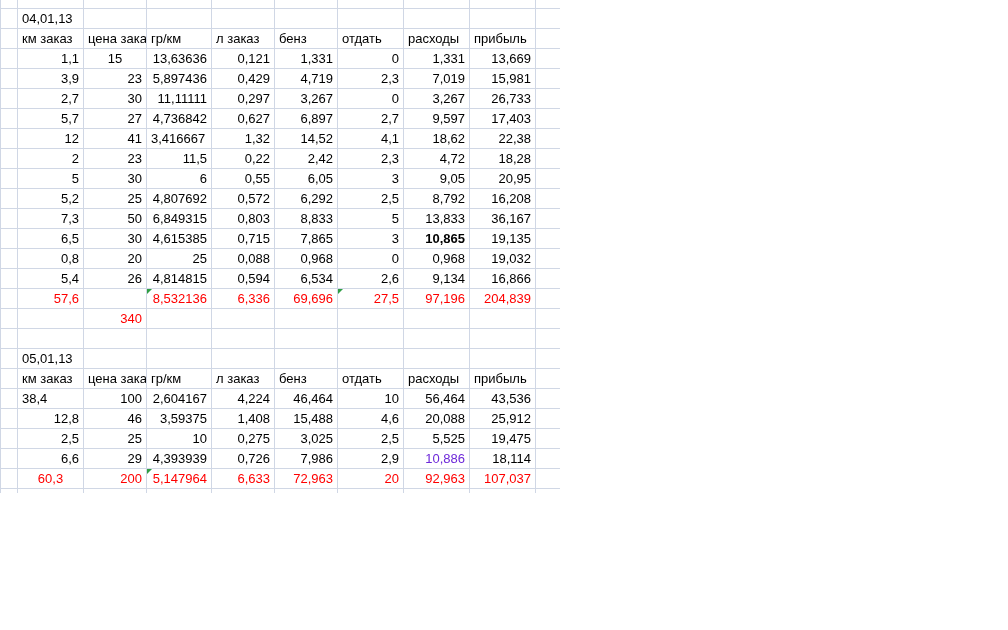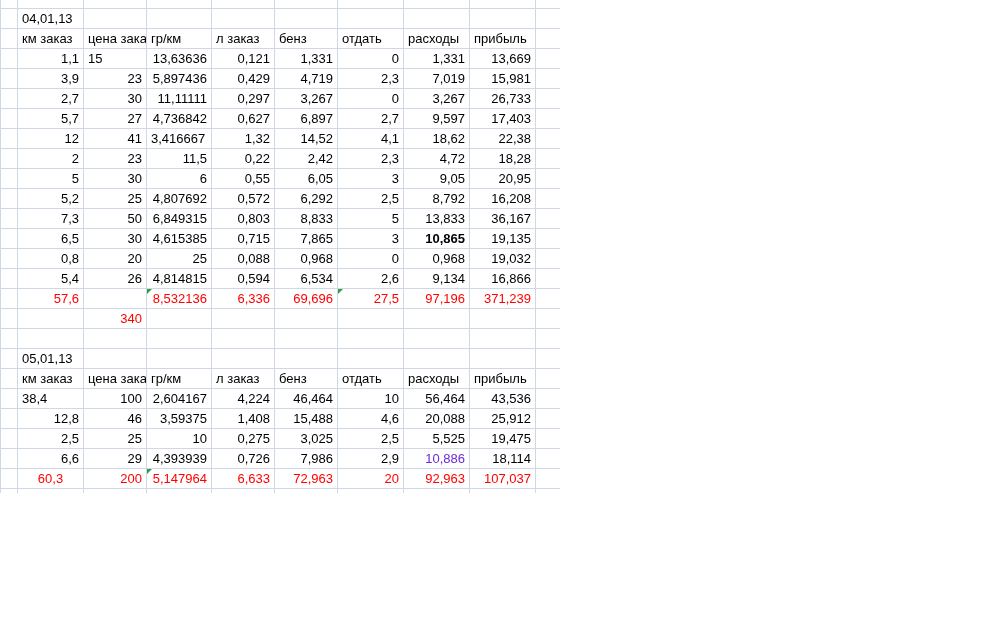--- a/index.html
+++ b/index.html
@@ -73,21 +73,21 @@
     <div class="cell" style="left: 18px; top: 9px; width: 65px; height: 19px; text-align: left; color: rgb(0, 0, 0);">04,01,13</div>
     <div class="cell" style="left: 18px; top: 29px; width: 65px; height: 19px; text-align: left; color: rgb(0, 0, 0);">км заказ</div>
     <div class="cell" style="left: 84px; top: 29px; width: 62px; height: 19px; text-align: left; color: rgb(0, 0, 0);">цена зака</div>
     <div class="cell" style="left: 147px; top: 29px; width: 64px; height: 19px; text-align: left; color: rgb(0, 0, 0);">гр/км</div>
     <div class="cell" style="left: 212px; top: 29px; width: 62px; height: 19px; text-align: left; color: rgb(0, 0, 0);">л заказ</div>
     <div class="cell" style="left: 275px; top: 29px; width: 62px; height: 19px; text-align: left; color: rgb(0, 0, 0);">бенз</div>
     <div class="cell" style="left: 338px; top: 29px; width: 65px; height: 19px; text-align: left; color: rgb(0, 0, 0);">отдать</div>
     <div class="cell" style="left: 404px; top: 29px; width: 65px; height: 19px; text-align: left; color: rgb(0, 0, 0);">расходы</div>
     <div class="cell" style="left: 470px; top: 29px; width: 65px; height: 19px; text-align: left; color: rgb(0, 0, 0);">прибыль</div>
     <div class="cell" style="left: 18px; top: 49px; width: 65px; height: 19px; text-align: right; color: rgb(0, 0, 0);">1,1</div>
-    <div class="cell" style="left: 84px; top: 49px; width: 62px; height: 19px; text-align: left; color: rgb(0, 0, 0);">15</div>
+    <div class="cell" style="left: 84px; top: 49px; width: 62px; height: 19px; text-align: center; color: rgb(0, 0, 0);">15</div>
     <div class="cell" style="left: 147px; top: 49px; width: 64px; height: 19px; text-align: right; color: rgb(0, 0, 0);">13,63636</div>
     <div class="cell" style="left: 212px; top: 49px; width: 62px; height: 19px; text-align: right; color: rgb(0, 0, 0);">0,121</div>
     <div class="cell" style="left: 275px; top: 49px; width: 62px; height: 19px; text-align: right; color: rgb(0, 0, 0);">1,331</div>
     <div class="cell" style="left: 338px; top: 49px; width: 65px; height: 19px; text-align: right; color: rgb(0, 0, 0);">0</div>
     <div class="cell" style="left: 404px; top: 49px; width: 65px; height: 19px; text-align: right; color: rgb(0, 0, 0);">1,331</div>
     <div class="cell" style="left: 470px; top: 49px; width: 65px; height: 19px; text-align: right; color: rgb(0, 0, 0);">13,669</div>
     <div class="cell" style="left: 18px; top: 69px; width: 65px; height: 19px; text-align: right; color: rgb(0, 0, 0);">3,9</div>
     <div class="cell" style="left: 84px; top: 69px; width: 62px; height: 19px; text-align: right; color: rgb(0, 0, 0);">23</div>
     <div class="cell" style="left: 147px; top: 69px; width: 64px; height: 19px; text-align: right; color: rgb(0, 0, 0);">5,897436</div>
     <div class="cell" style="left: 212px; top: 69px; width: 62px; height: 19px; text-align: right; color: rgb(0, 0, 0);">0,429</div>
@@ -175,21 +175,21 @@
     <div class="cell" style="left: 338px; top: 269px; width: 65px; height: 19px; text-align: right; color: rgb(0, 0, 0);">2,6</div>
     <div class="cell" style="left: 404px; top: 269px; width: 65px; height: 19px; text-align: right; color: rgb(0, 0, 0);">9,134</div>
     <div class="cell" style="left: 470px; top: 269px; width: 65px; height: 19px; text-align: right; color: rgb(0, 0, 0);">16,866</div>
     <div class="cell" style="left: 18px; top: 289px; width: 65px; height: 19px; text-align: right; color: rgb(255, 0, 0);">57,6</div>
     <div class="cell" style="left: 84px; top: 289px; width: 62px; height: 19px; text-align: right; color: rgb(255, 0, 0); margin-top: 20px;">340</div>
     <div class="cell" style="left: 147px; top: 289px; width: 64px; height: 19px; text-align: right; color: rgb(255, 0, 0);">8,532136</div>
     <div class="cell" style="left: 212px; top: 289px; width: 62px; height: 19px; text-align: right; color: rgb(255, 0, 0);">6,336</div>
     <div class="cell" style="left: 275px; top: 289px; width: 62px; height: 19px; text-align: right; color: rgb(255, 0, 0);">69,696</div>
     <div class="cell" style="left: 338px; top: 289px; width: 65px; height: 19px; text-align: right; color: rgb(255, 0, 0);">27,5</div>
     <div class="cell" style="left: 404px; top: 289px; width: 65px; height: 19px; text-align: right; color: rgb(255, 0, 0);">97,196</div>
-    <div class="cell" style="left: 470px; top: 289px; width: 65px; height: 19px; text-align: right; color: rgb(255, 0, 0);">371,239</div>
+    <div class="cell" style="left: 470px; top: 289px; width: 65px; height: 19px; text-align: right; color: rgb(255, 0, 0);">204,839</div>
     <div class="flag" style="left: 147px; top: 289px; border-top-color: rgb(47, 158, 68);"></div>
     <div class="flag" style="left: 338px; top: 289px; border-top-color: rgb(47, 158, 68);"></div>
     <div class="cell" style="left: 18px; top: 349px; width: 65px; height: 19px; text-align: left; color: rgb(0, 0, 0);">05,01,13</div>
     <div class="cell" style="left: 18px; top: 369px; width: 65px; height: 19px; text-align: left; color: rgb(0, 0, 0);">км заказ</div>
     <div class="cell" style="left: 84px; top: 369px; width: 62px; height: 19px; text-align: left; color: rgb(0, 0, 0);">цена зака</div>
     <div class="cell" style="left: 147px; top: 369px; width: 64px; height: 19px; text-align: left; color: rgb(0, 0, 0);">гр/км</div>
     <div class="cell" style="left: 212px; top: 369px; width: 62px; height: 19px; text-align: left; color: rgb(0, 0, 0);">л заказ</div>
     <div class="cell" style="left: 275px; top: 369px; width: 62px; height: 19px; text-align: left; color: rgb(0, 0, 0);">бенз</div>
     <div class="cell" style="left: 338px; top: 369px; width: 65px; height: 19px; text-align: left; color: rgb(0, 0, 0);">отдать</div>
     <div class="cell" style="left: 404px; top: 369px; width: 65px; height: 19px; text-align: left; color: rgb(0, 0, 0);">расходы</div>

